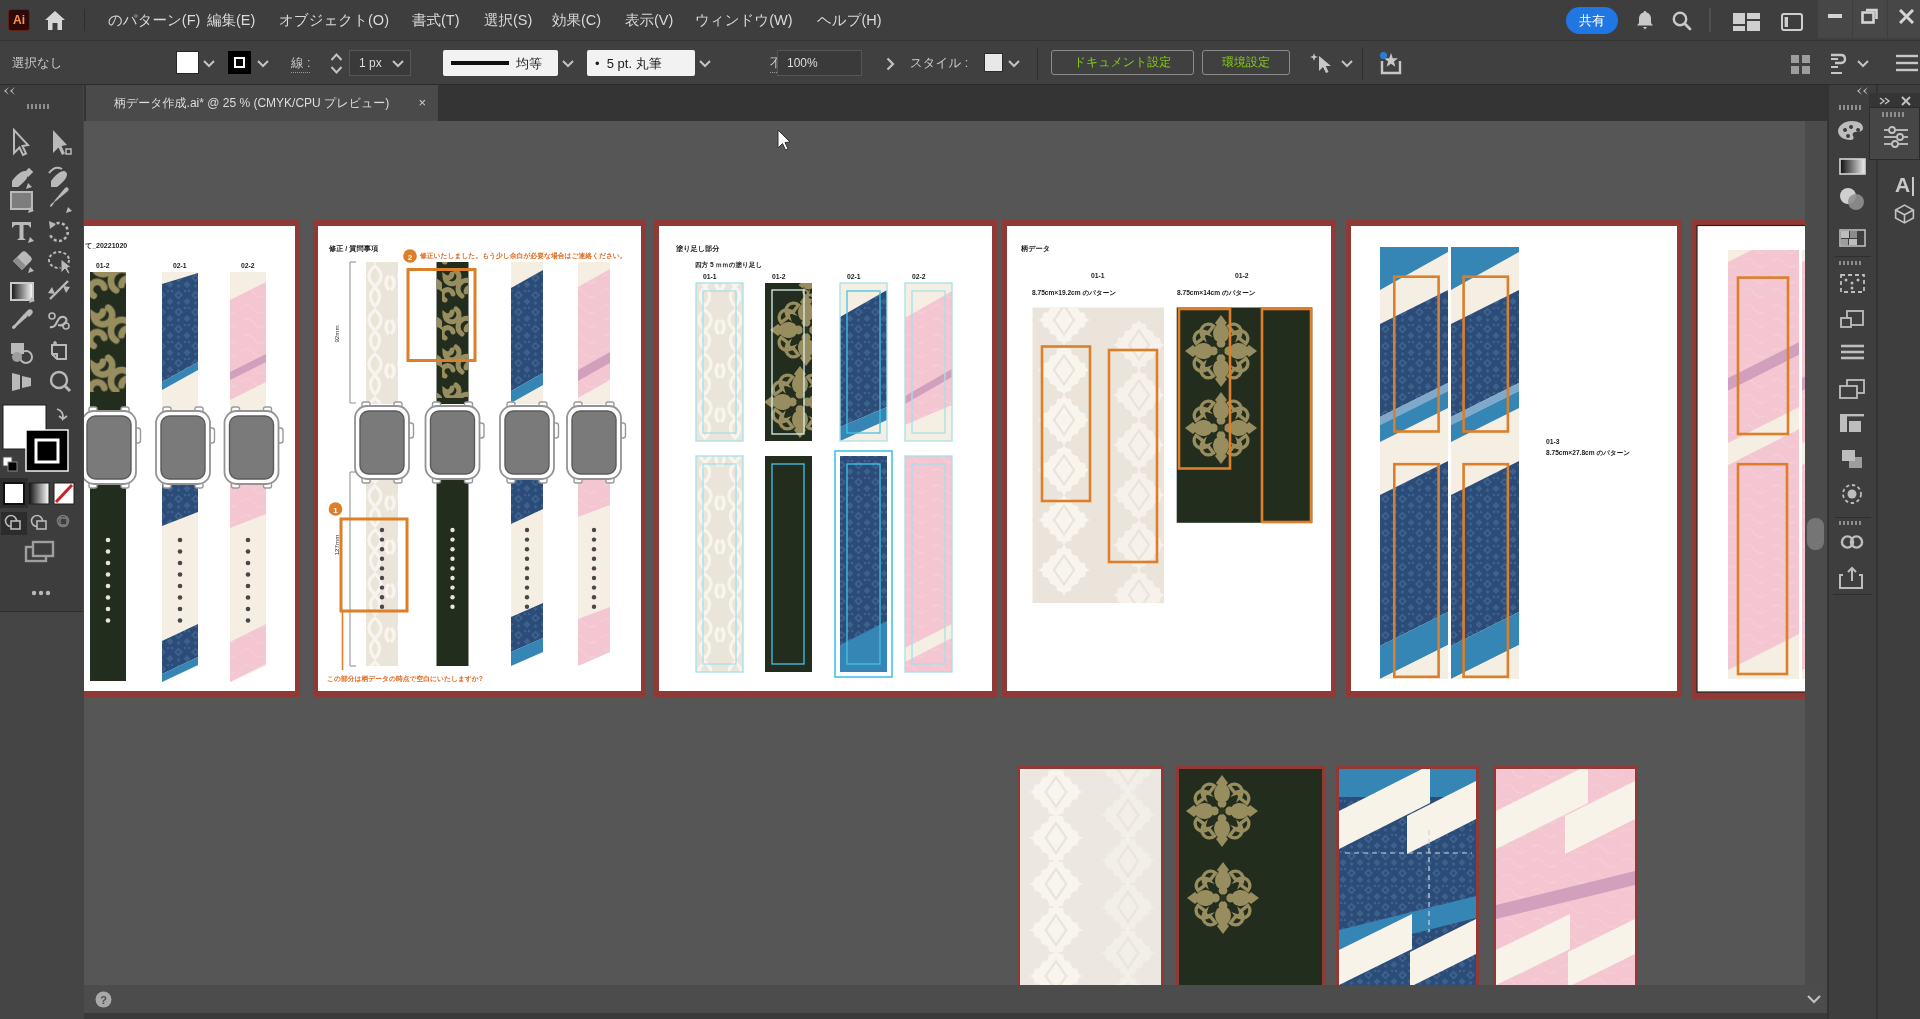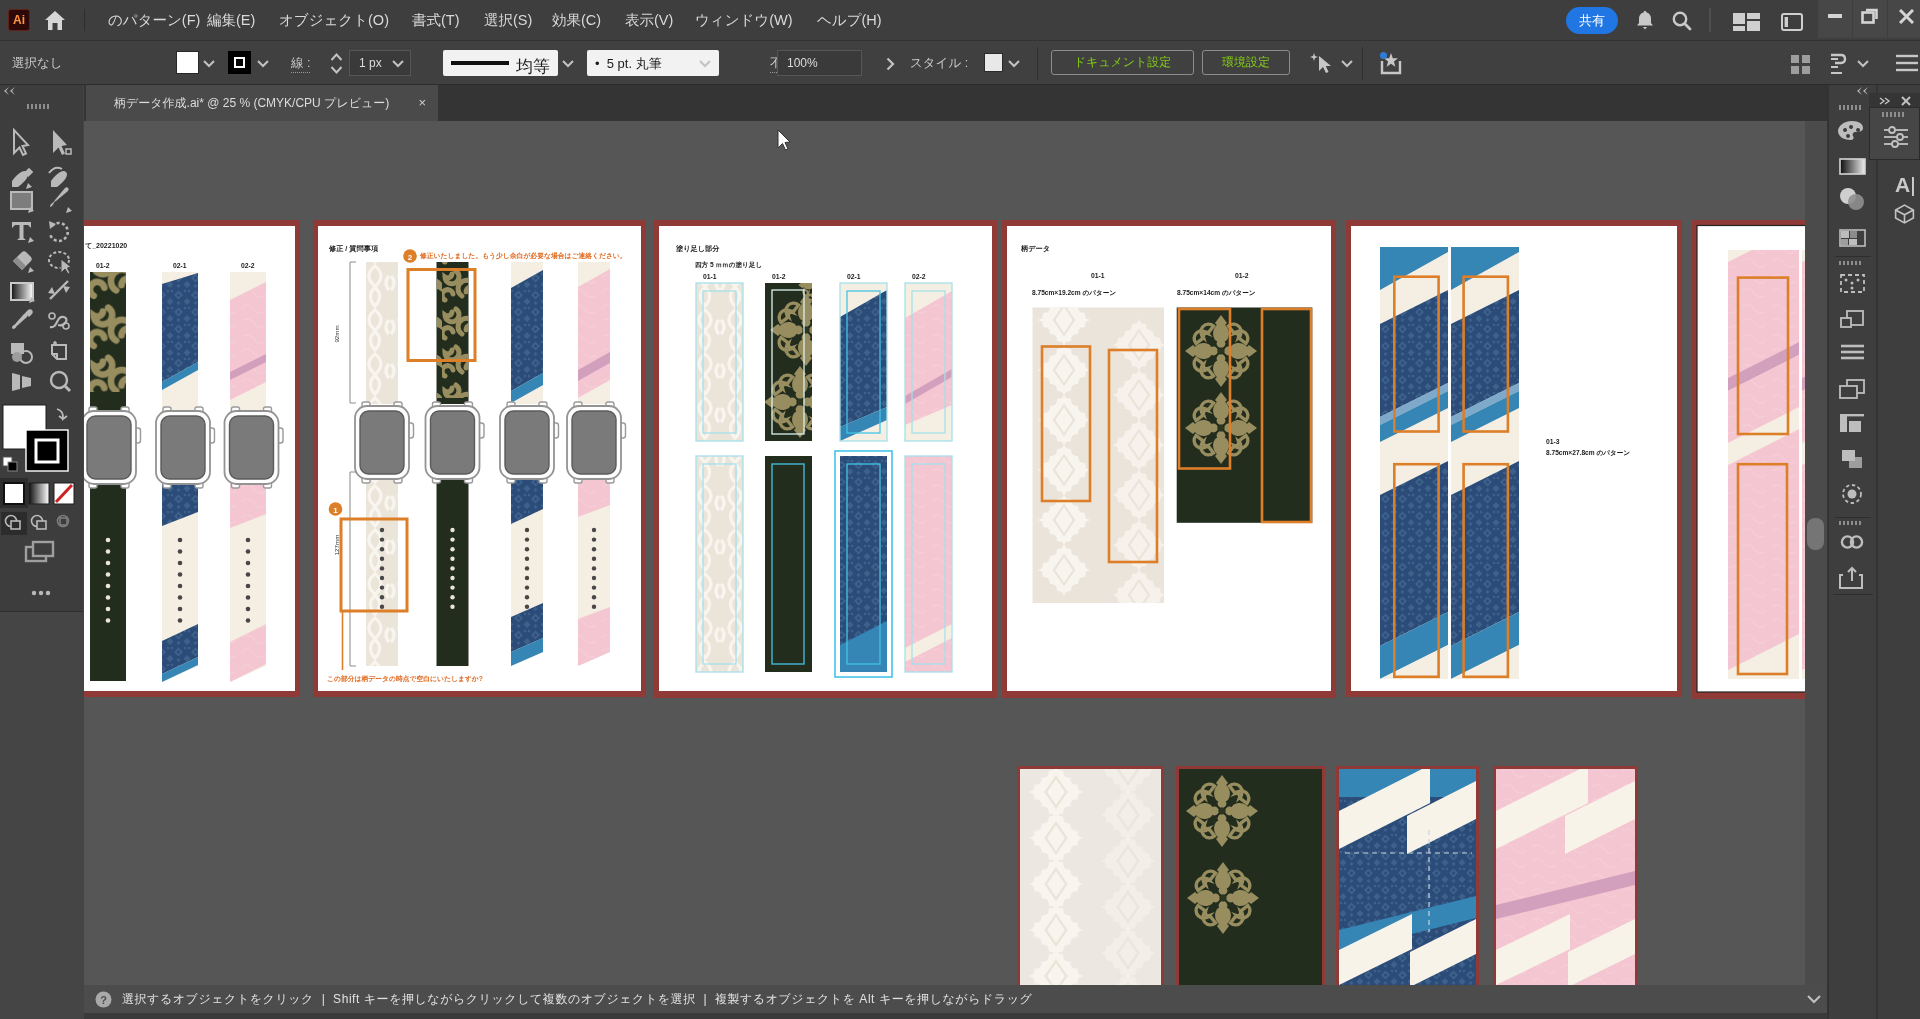--- a/index.html
+++ b/index.html
@@ -101,26 +101,26 @@
     <path d="M1.5 7 L6.5 1.5 L11.5 7" stroke="#c2c2c2" stroke-width="2" fill="none"></path>
     <path d="M1.5 14 L6.5 19.5 L11.5 14" stroke="#c2c2c2" stroke-width="2" fill="none"></path>
   </svg>
   <div class="vbox" style="left:349px;width:62px;padding-left:9px;">1 px
     <svg class="abs" style="right:6px;top:9px;" width="12" height="8">
         <path d="M1 1 L6 6 L11 1" stroke="#c2c2c2" stroke-width="2" fill="none"></path>
       </svg>
   </div>
   <div class="abs" style="left:443px;top:9px;width:115px;height:26px;background:#f2f2f2;border-radius:2px;">
     <div class="abs" style="left:8px;top:11px;width:58px;height:4px;background:#111;"></div>
-    <span class="abs" style="left:73px;top:5px;color:#1b1b1b;font-size:17px;">均等</span>
+    <span class="abs" style="left:73px;top:5px;color:#1b1b1b;font-size:13px;">均等</span>
   </div>
   <svg class="abs" style="left:562px;top:19px;" width="12" height="8">
       <path d="M1 1 L6 6 L11 1" stroke="#c2c2c2" stroke-width="2" fill="none"></path>
     </svg>
-  <div class="abs" style="left:587px;top:9px;width:132px;height:26px;background:#f2f2f2;border-radius:2px;">
+  <div class="abs" style="left:587px;top:9px;width:108px;height:26px;background:#f2f2f2;border-radius:2px;">
     <span class="abs" style="left:8px;top:5px;color:#1b1b1b;font-size:13px;">•&nbsp; 5 pt. 丸筆</span>
   </div>
   <svg class="abs" style="left:699px;top:19px;" width="12" height="8">
       <path d="M1 1 L6 6 L11 1" stroke="#c2c2c2" stroke-width="2" fill="none"></path>
     </svg>
   <span class="lbl" style="left:726px;margin-left:44px;"><span class="dot-u">不透明度 :</span></span>
   <div class="vbox" style="left:777px;width:85px;padding-left:9px;">100%</div>
   <svg class="abs" style="left:886px;top:16px;" width="9" height="14">
       <path d="M1.5 1.5 L7 7 L1.5 12.5" stroke="#c2c2c2" stroke-width="2.2" fill="none"></path>
     </svg>
@@ -761,18 +761,17 @@
         <circle cx="17" cy="12" r="3" fill="#464646"></circle>
         <circle cx="12" cy="19" r="3" fill="#464646"></circle>
     </g>
   </svg>
 </div>
 <div id="statusbar">
   <svg class="abs" style="left:11px;top:6px;" width="17" height="17">
       <circle cx="8.5" cy="8.5" r="8" fill="#a9a9a9"></circle>
       <text x="8.5" y="12.5" font-size="11" font-weight="bold" fill="#4d4d4d" text-anchor="middle">?</text>
     </svg>
-  <span class="abs" style="left:38px;letter-spacing:0.55px;">選択するオブジェクトをクリック&nbsp;&nbsp;|&nbsp;&nbsp;Shift キーを押しながらクリックして複数のオブジェクトを選択&nbsp;&nbsp;|&nbsp;&nbsp;複製するオブジェクトを Alt キーを押しながらドラッグ</span>
   <svg class="abs" style="left:1723px;top:10px;" width="14" height="9">
       <path d="M1 1 L7 7 L13 1" stroke="#c2c2c2" stroke-width="2" fill="none"></path>
     </svg>
 </div>
 <div id="footer"></div>
 
 </body></html>

